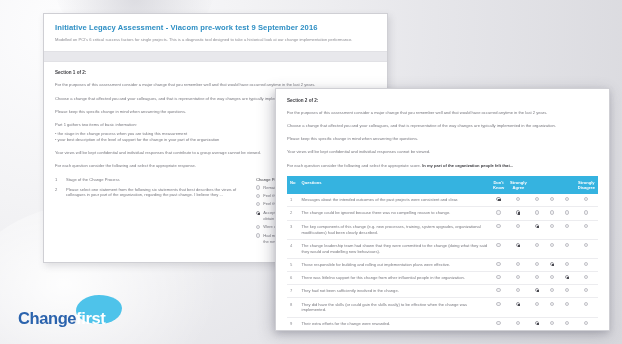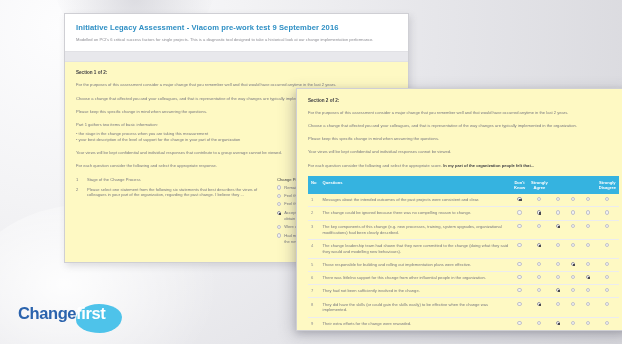--- a/index.html
+++ b/index.html
@@ -23,24 +23,23 @@
   }
   #bg-blob-top {
     position:absolute; left:55px; top:-80px;
     width:160px; height:130px; border-radius:50%;
     background:radial-gradient(ellipse at 50% 60%, rgba(205,205,212,.65), rgba(205,205,212,0) 72%);
   }
 
   
   .window {
     position:absolute;
-    background:#fef9c3;
+    background:#ffffff;
     border:1px solid #cfcfd4;
     overflow:hidden;
-    margin-left:21px;
   }
   
   #window-back {
     left:43px; top:13px; width:345px; height:250px;
     box-shadow:2px 3px 7px rgba(90,90,100,.18);
   }
   
   #window-front {
     left:275px; top:88px; width:335px; height:243px;
     box-shadow:-3px 4px 14px rgba(80,80,95,.30), 0 2px 6px rgba(80,80,95,.18);
@@ -100,22 +99,22 @@
   .qtable tbody td {
     font-size:4.1px; color:#77777e; padding:3.1px 3px;
     border-bottom:1px solid #ececef; vertical-align:top; line-height:1.45;
   }
   .qtable tbody td.no { color:#8d8d93; }
   .qtable tbody td.c { text-align:center; }
   .qtable tbody td.c .radio { display:inline-block; margin:0 auto; }
   .qtable tbody tr:last-child td { border-bottom:none; }
 
   
-  #logo { position:absolute; left:18px; top:305px; height:30px;
-          display:flex; align-items:flex-start; }
+  #logo { position:absolute; left:18px; top:296px; height:30px;
+          display:flex; align-items:flex-end; }
   #logo .blob {
     position:absolute; left:58px; top:-1px;
     width:46px; height:29px; border-radius:50% 50% 48% 52% / 55% 45% 55% 45%;
     background:#4ec3ea;
   }
   #logo .word {
     position:relative; font-size:16.5px; font-weight:bold;
     letter-spacing:-.4px; line-height:1;
   }
   #logo .w1 { color:#2b63ad; }

